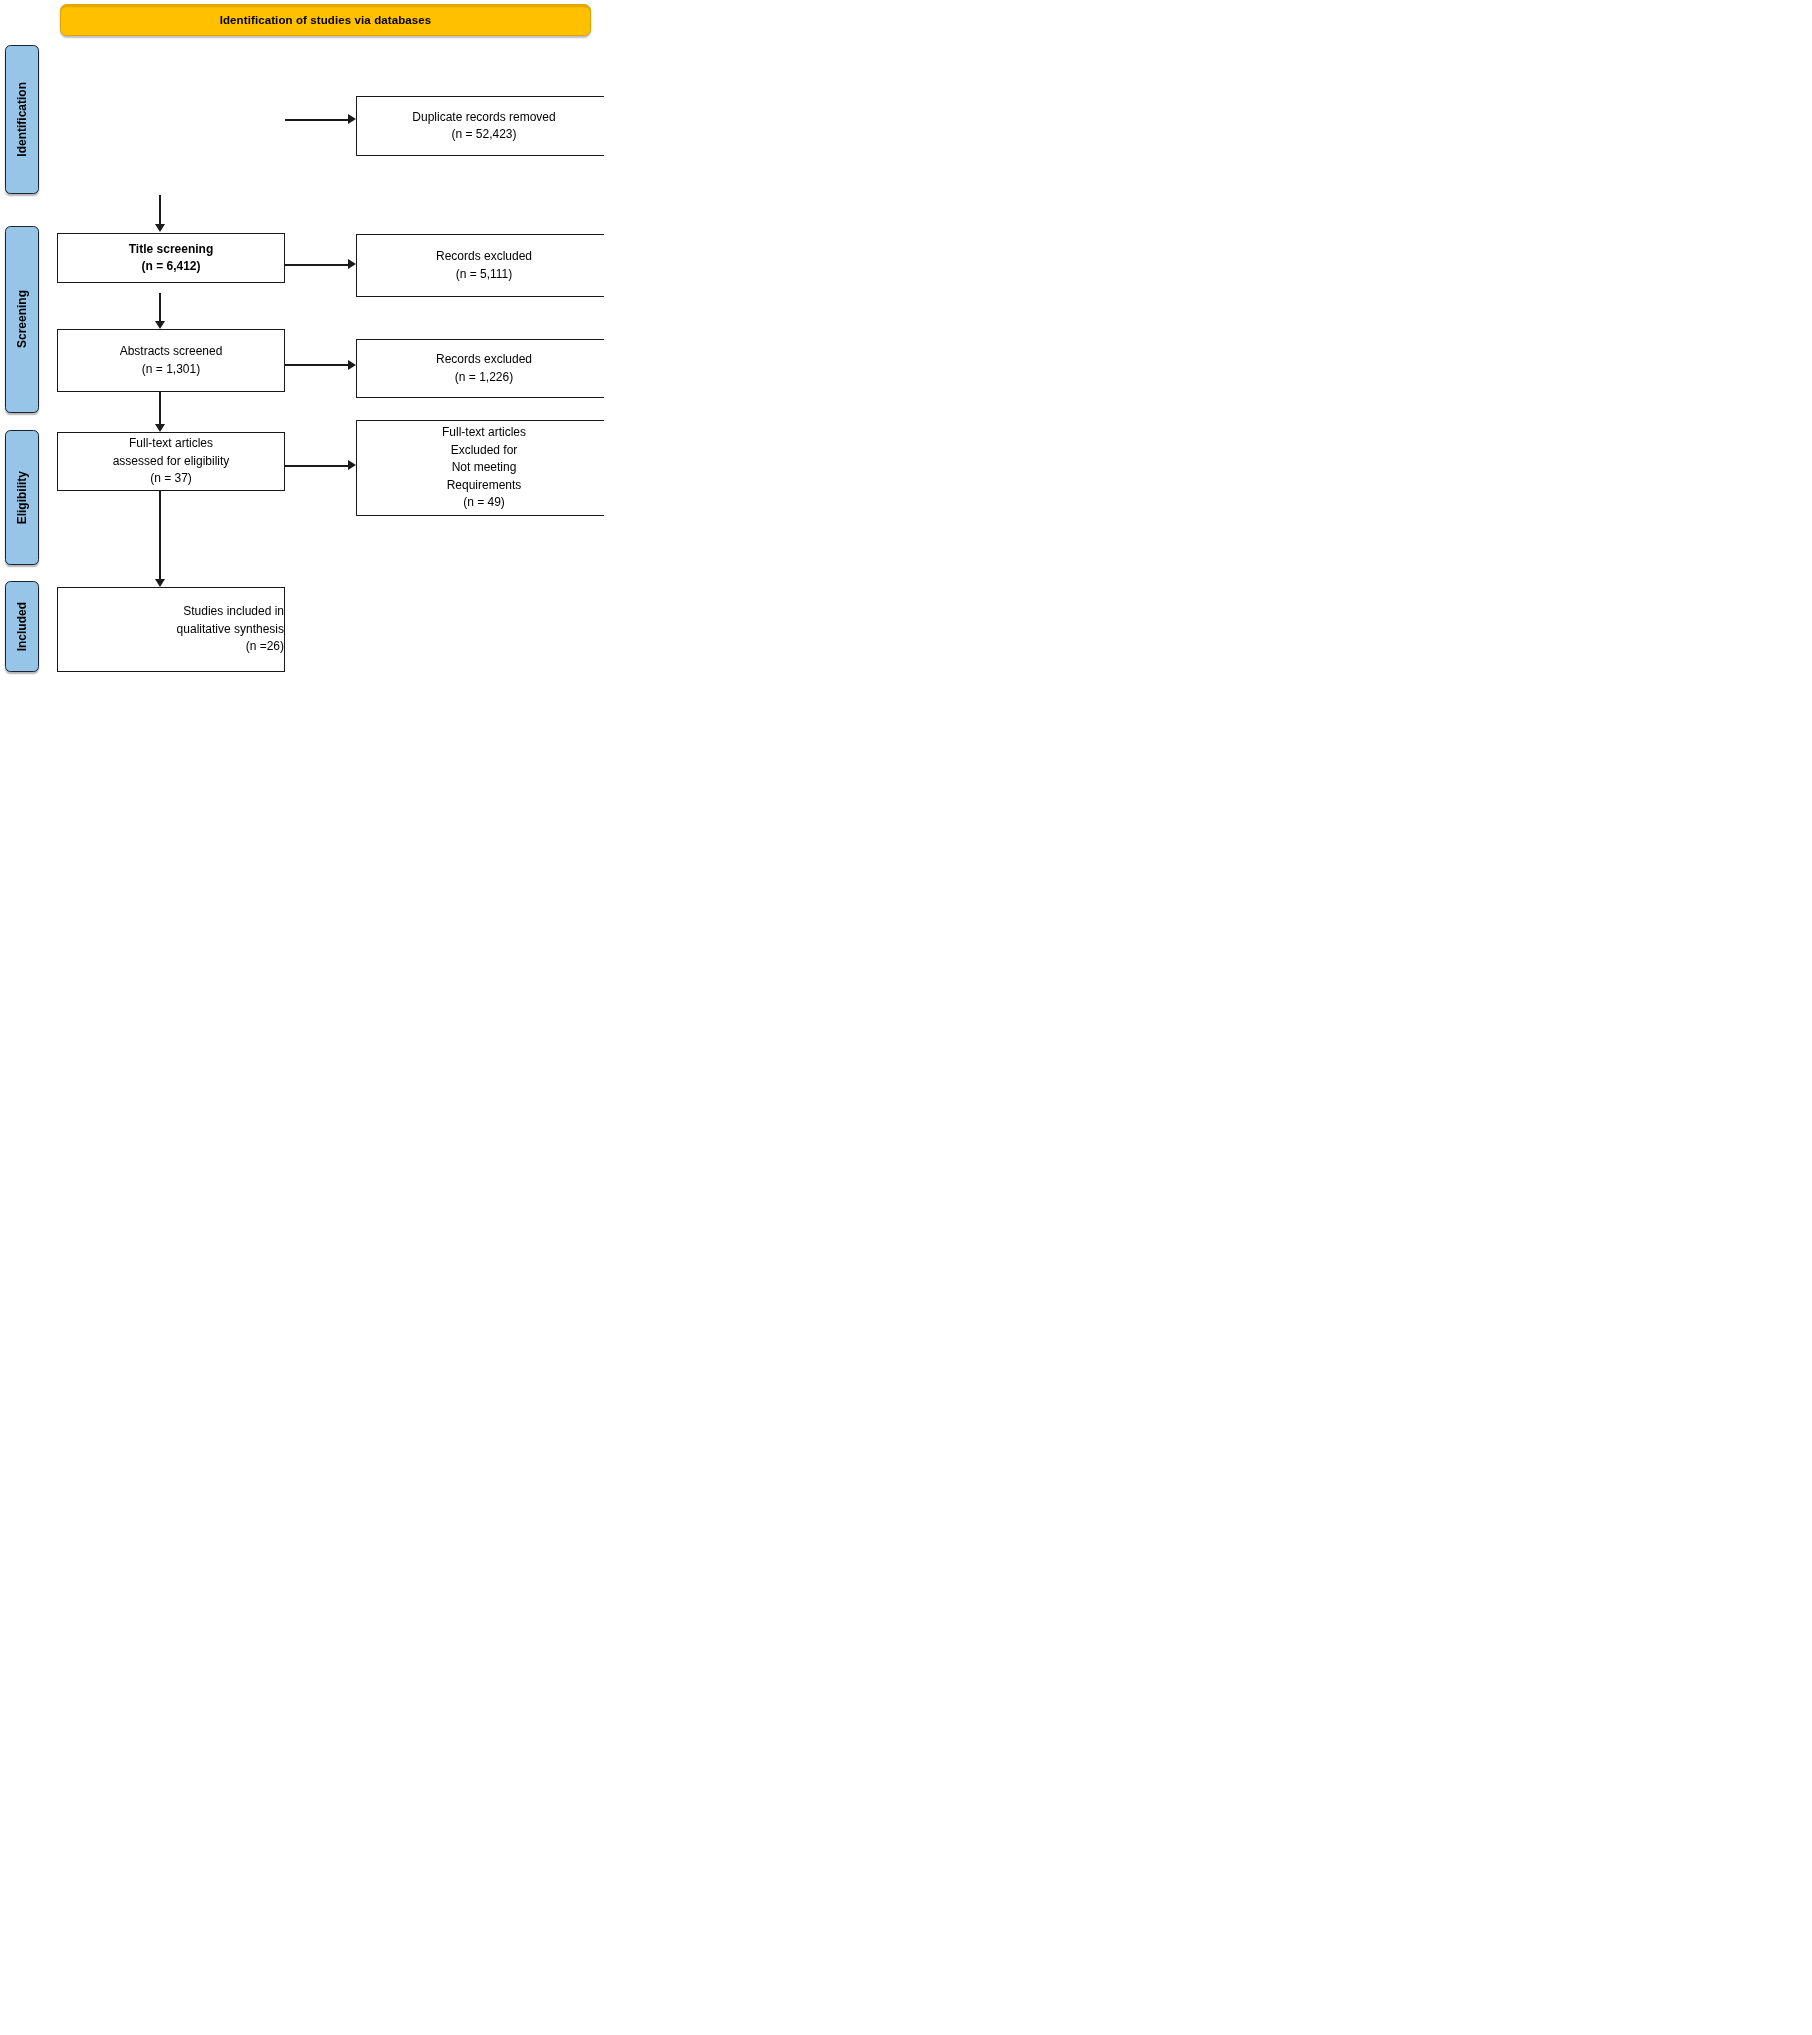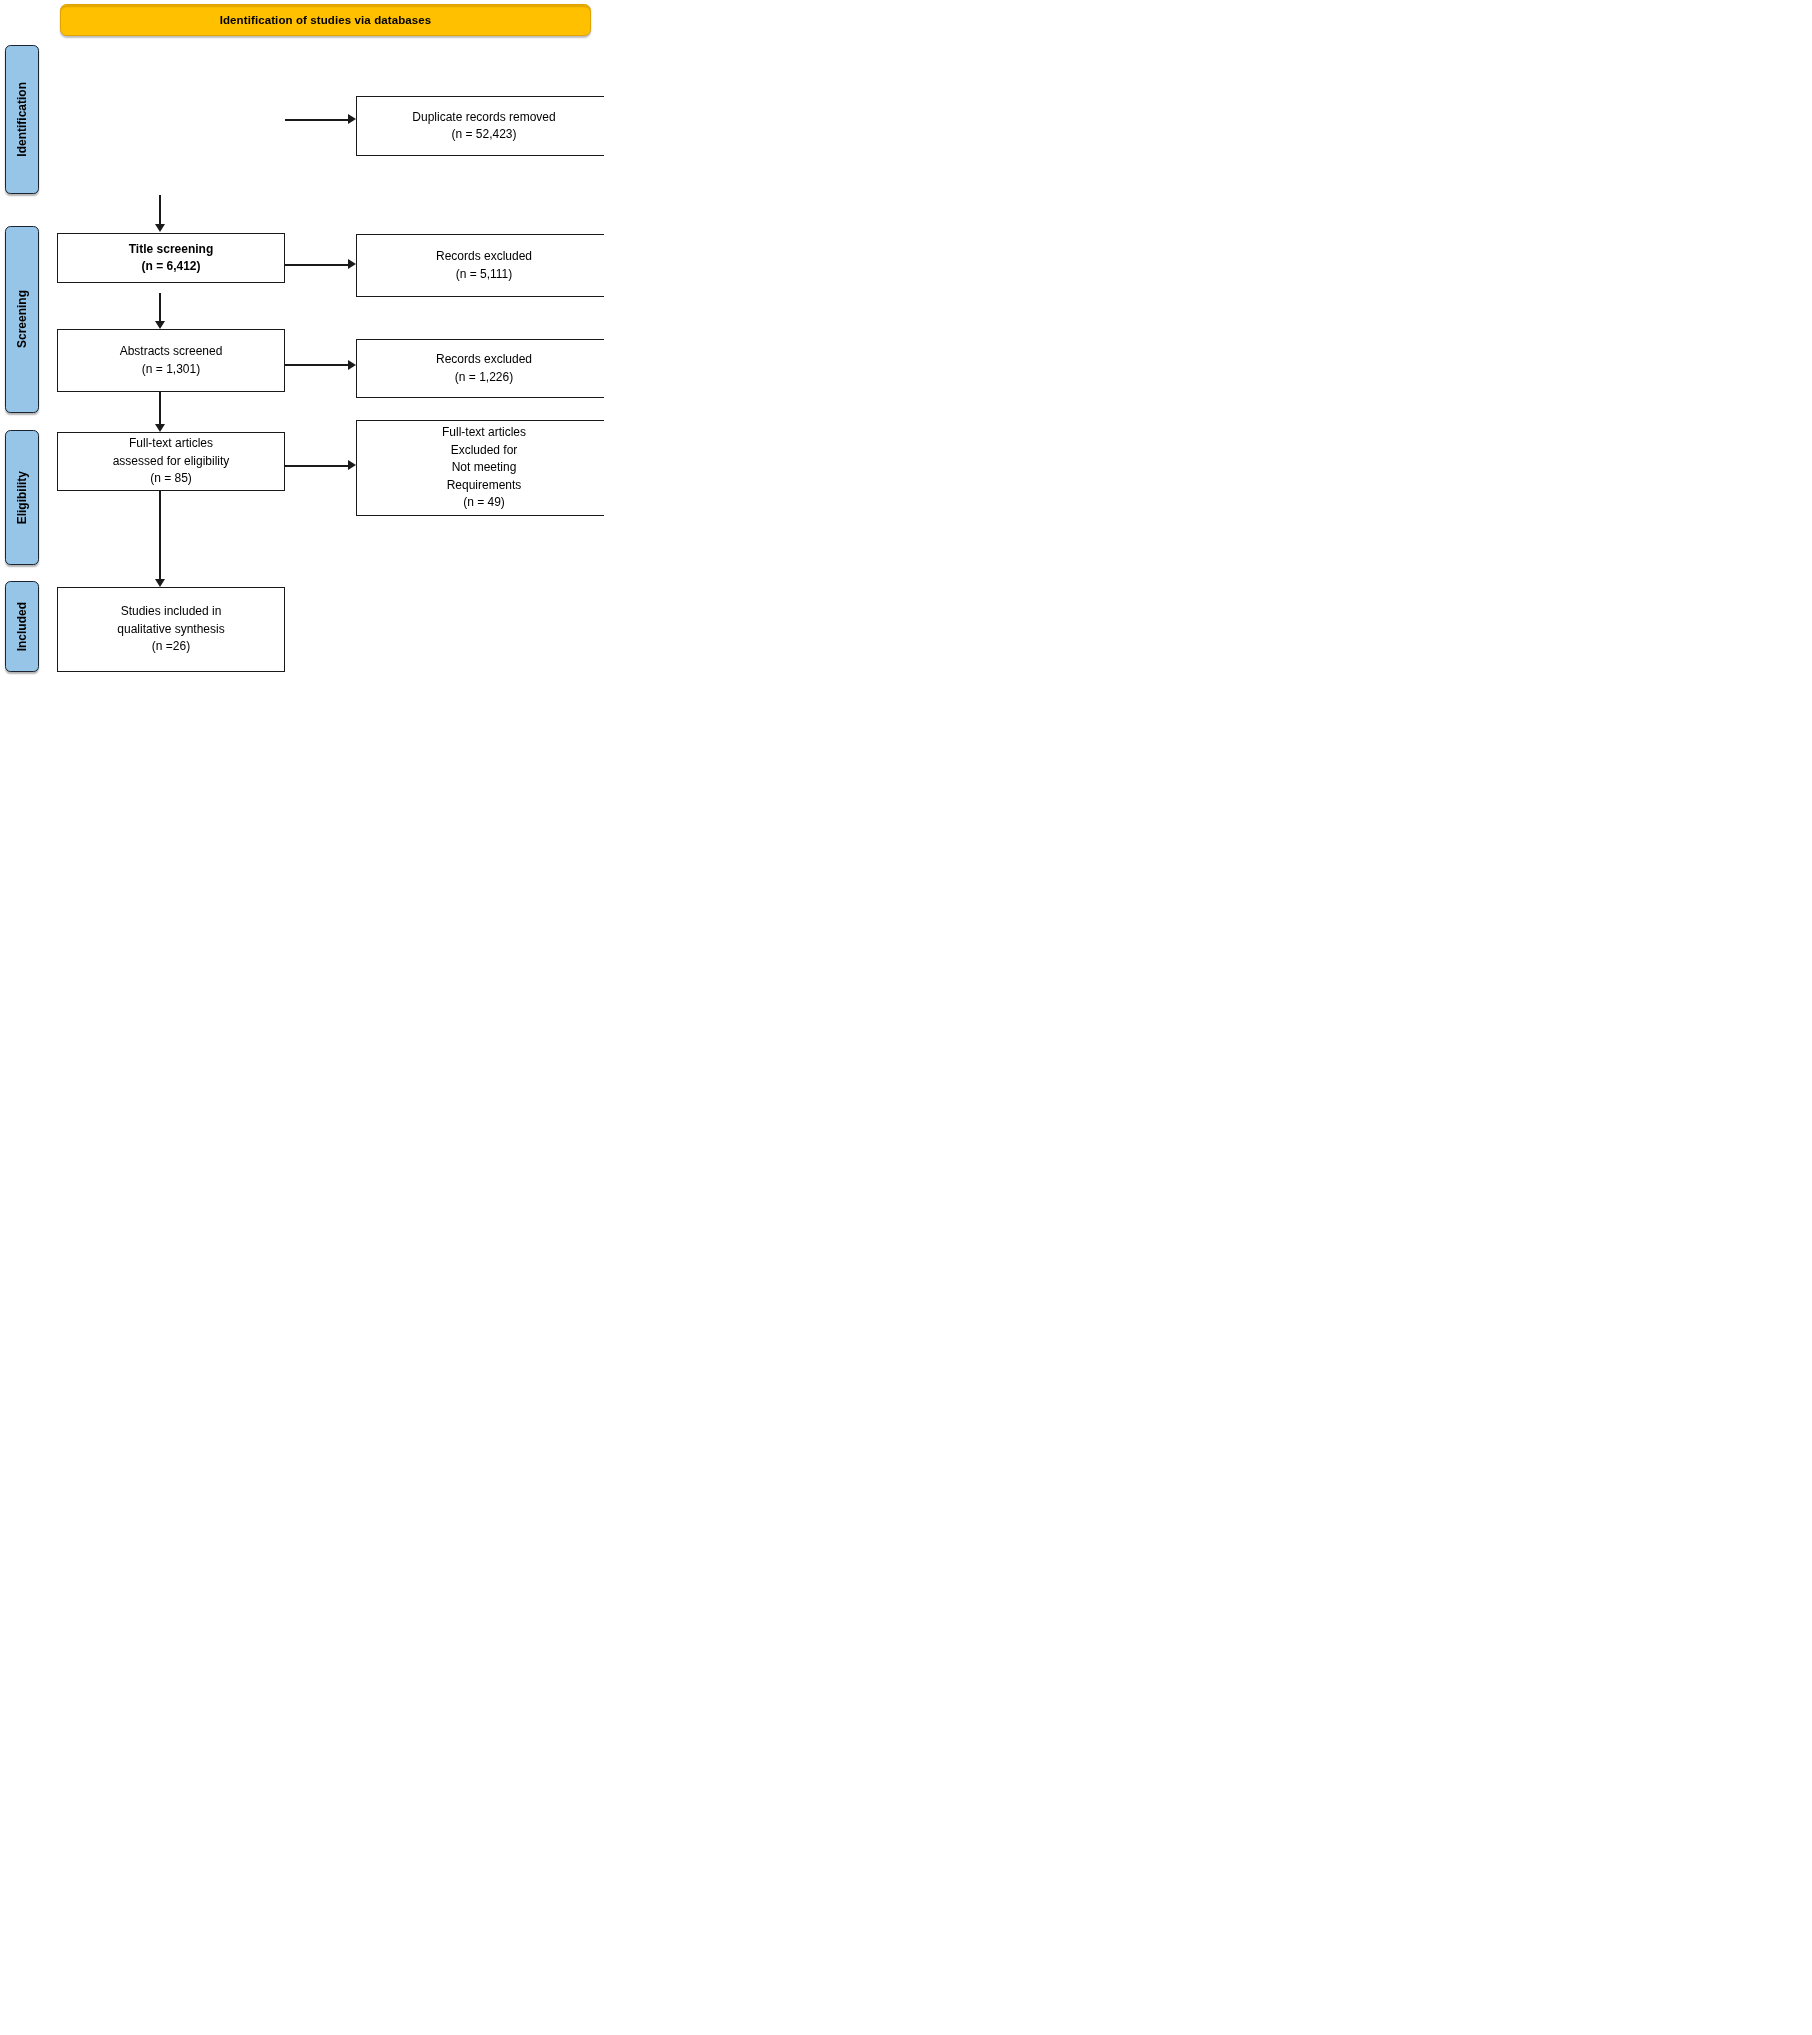--- a/index.html
+++ b/index.html
@@ -61,21 +61,21 @@
     text-align: center;
     box-sizing: border-box;
   }
   .box .ln { font-size: 12px; line-height: 17.5px; }
 
   .main-box { left: 57px; width: 228px; }
   #box-b1 { top: 49px;  height: 146px; }
   #box-b2 { top: 233px; height: 50px; font-weight: bold; }
   #box-b3 { top: 329px; height: 63px; }
   #box-b4 { top: 432px; height: 59px; }
-  #box-b5 { top: 587px; height: 85px; }
+  #box-b5 { top: 587px; height: 85px; align-items: flex-end; }
 
   .side-box { left: 356px; width: 256px; }
   #box-r1 { top: 96px; height: 60px; }
   #box-r2 { top: 234px; height: 63px; }
   #box-r3 { top: 339px; height: 59px; }
   #box-r4 { top: 420px; height: 96px; }
 
   
   .vline {
     position: absolute; left: 159px; width: 1.6px;
@@ -148,21 +148,21 @@
   </div>
 
   <div class="box main-box" id="box-b3">
     <div class="ln">Abstracts screened</div>
     <div class="ln">(n = 1,301)</div>
   </div>
 
   <div class="box main-box" id="box-b4">
     <div class="ln">Full-text articles</div>
     <div class="ln">assessed for eligibility</div>
-    <div class="ln">(n = 85)</div>
+    <div class="ln">(n = 37)</div>
   </div>
 
   <div class="box main-box" id="box-b5">
     <div class="ln">Studies included in</div>
     <div class="ln">qualitative synthesis</div>
     <div class="ln">(n =26)</div>
   </div>
 
   <div class="box side-box" id="box-r1">
     <div class="ln">Duplicate records removed</div>

